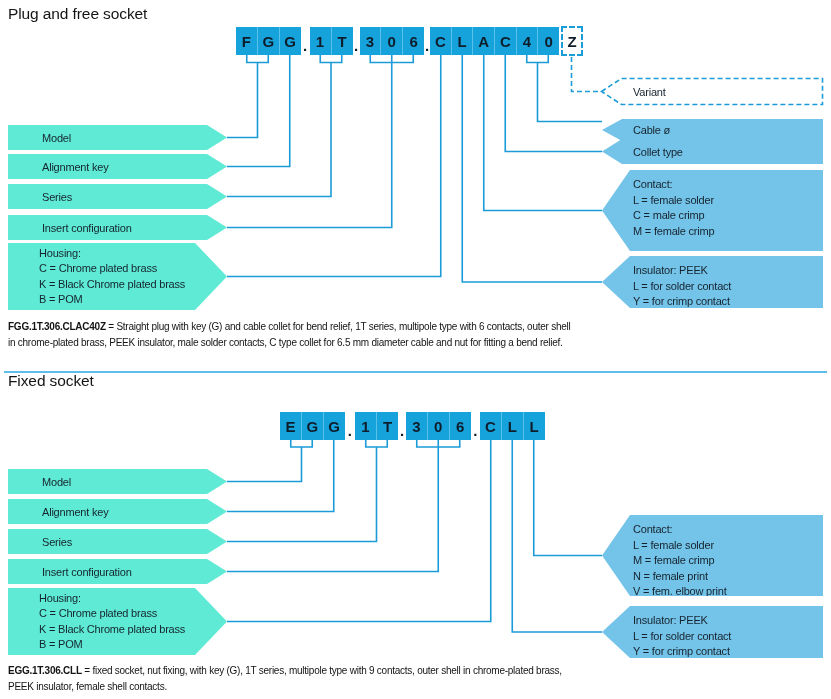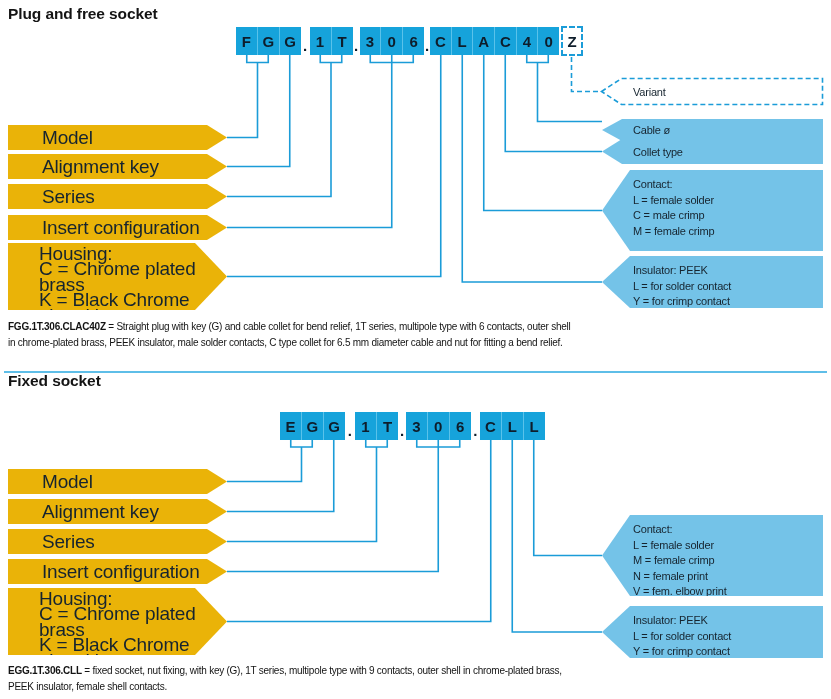--- a/index.html
+++ b/index.html
@@ -1,33 +1,33 @@
 <!DOCTYPE html>
 <html><head>
 <meta charset="utf-8">
 <style>
   html,body{margin:0;padding:0;background:#fff;}
   #page{position:relative;width:831px;height:699px;background:#fff;overflow:hidden;
         font-family:"Liberation Sans",sans-serif;color:#16242f;}
   #lines{position:absolute;left:0;top:0;width:831px;height:699px;}
 
-  .heading{position:absolute;left:8px;font-size:15.5px;font-weight:bold;color:#141414;letter-spacing:-0.1px;}
+  .heading{position:absolute;left:8px;font-size:15.5px;font-weight:normal;color:#141414;letter-spacing:-0.1px;}
 
   .grp{position:absolute;height:28px;display:flex;background:#16a3db;}
   .cell{flex:1;display:flex;align-items:center;justify-content:center;
         font-size:15px;font-weight:bold;color:#0e1d2b;}
   .cell + .cell{border-left:1.5px solid #5ac2ea;}
   .dot{position:absolute;height:28px;display:flex;align-items:flex-end;justify-content:center;
        font-size:15px;font-weight:bold;color:#0e1d2b;padding-bottom:1px;box-sizing:border-box;}
   .zbox{position:absolute;height:30px;width:22px;background:#fff;border:2px dashed #1b9cd8;
         box-sizing:border-box;display:flex;align-items:center;justify-content:center;
         font-size:15px;font-weight:bold;color:#0e1d2b;}
 
-  .arrow-l{position:absolute;left:8px;width:219px;background:#eab308;box-sizing:border-box;
-           padding-left:34px;font-size:19px;letter-spacing:-0.2px;display:flex;align-items:center;
+  .arrow-l{position:absolute;left:8px;width:219px;background:#5eead4;box-sizing:border-box;
+           padding-left:34px;font-size:11px;letter-spacing:-0.2px;display:flex;align-items:center;
            clip-path:polygon(0 0,calc(100% - 20px) 0,100% 50%,calc(100% - 20px) 100%,0 100%);}
   .arrow-l.big{display:block;padding-left:31px;padding-top:2.5px;line-height:15.5px;
            clip-path:polygon(0 0,calc(100% - 32px) 0,100% 50%,calc(100% - 32px) 100%,0 100%);}
   .arrow-r{position:absolute;left:602px;width:221px;background:#74c3e8;box-sizing:border-box;
            padding-left:31px;font-size:11px;letter-spacing:-0.2px;display:flex;align-items:center;
            clip-path:polygon(20px 0,100% 0,100% 100%,20px 100%,0 50%);}
   .arrow-r.big{display:block;padding-top:7px;line-height:15.5px;
            clip-path:polygon(28px 0,100% 0,100% 100%,28px 100%,0 50%);}
   .arrow-r.ghost{background:transparent;clip-path:none;}
 

